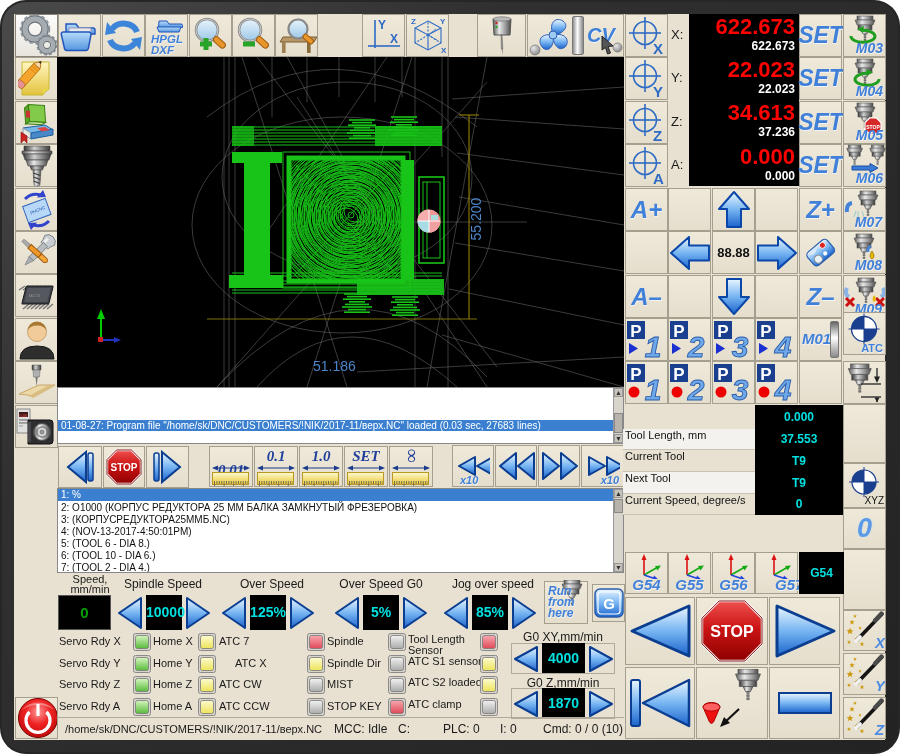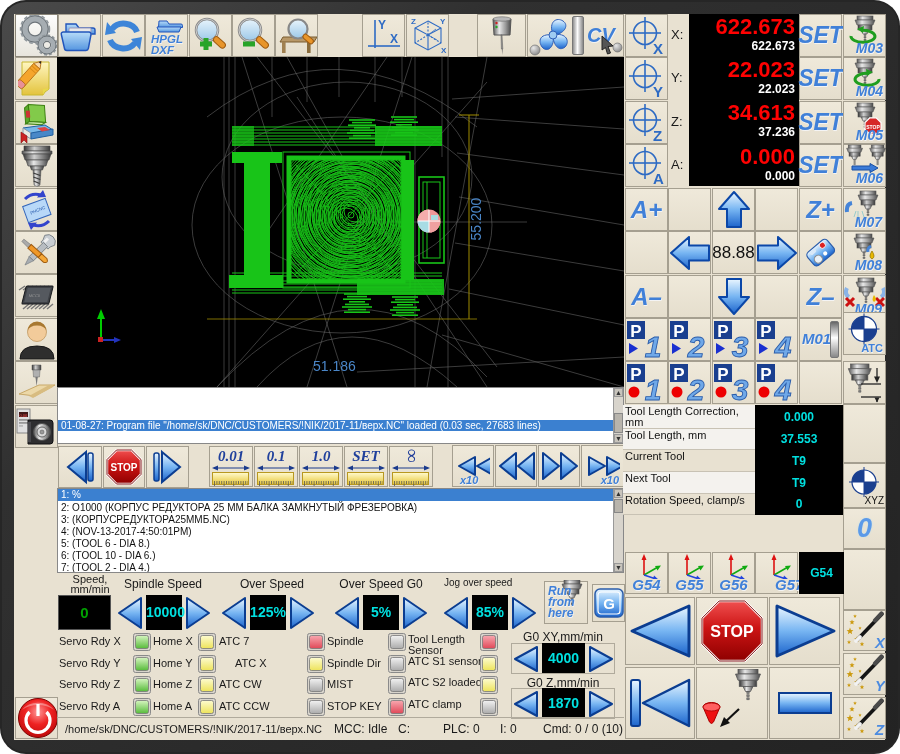--- a/index.html
+++ b/index.html
@@ -606,21 +606,21 @@
     </div>
 <div class="c" style="left:146px;top:446px;width:43px;height:42px;">
       <div class="ctr" style="width:100%;height:100%">
         <svg width="36" height="36" style="">
           <rect x="4" y="4" width="5" height="28" rx="2" fill="url(#gb)" stroke="#0b3d91" stroke-width="1.5"></rect>
           <polygon points="12,3 30,18 12,33" fill="url(#gb)" stroke="#0b3d91" stroke-width="2"></polygon>
         </svg>
       </div>
     </div>
 <div class="c" style="left:209px;top:446px;width:44px;height:41px;">
-      <div style="position:absolute;left:0;right:0;top:1px;text-align:center;font-size:15px;font-weight:bold;font-style:italic;color:#20409c;font-family:'Liberation Serif',serif;">0.01</div>
+      <div style="position:absolute;left:0;right:0;top:15px;text-align:center;font-size:15px;font-weight:bold;font-style:italic;color:#20409c;font-family:'Liberation Serif',serif;">0.01</div>
       <svg width="38" height="8" style="position:absolute;left:2px;top:17px">
         <line x1="2" y1="4" x2="36" y2="4" stroke="#1a3a8c" stroke-width="1"></line>
         <polygon points="0,4 6,1.5 6,6.5" fill="#1a3a8c"></polygon>
         <polygon points="38,4 32,1.5 32,6.5" fill="#1a3a8c"></polygon>
       </svg>
       <div style="position:absolute;left:2px;top:25px;width:37px;height:13px;background:linear-gradient(#fff8c8,#e8c93e);border:1px solid #b89820;">
 <svg width="35" height="6">
           <g stroke="#555" stroke-width="0.8">
             <line x1="1.5" y1="0" x2="1.5" y2="5"></line>
             <line x1="3.9" y1="0" x2="3.9" y2="3"></line>
@@ -829,21 +829,21 @@
         <polygon points="24,2 2,17.0 24,32" fill="url(#gb)" stroke="#0b3d91" stroke-width="2" stroke-linejoin="round"></polygon>
       </svg>
     </div>
 <div class="black" style="left:363px;top:595px;width:36px;height:35px;"></div>
 <div class="cy flat" style="left:363px;top:595px;width:36px;text-align:center;font-size:14px;line-height:35px;">5%</div>
 <div class="flat ctr" style="left:402px;top:595px;width:26px;height:35px;">
       <svg width="26" height="34" style="">
         <polygon points="2,2 24,17.0 2,32" fill="url(#gb)" stroke="#0b3d91" stroke-width="2" stroke-linejoin="round"></polygon>
       </svg>
     </div>
-<div class="lbl flat" style="left:444px;top:577px;width:90px;text-align:left;font-size:10px;white-space:nowrap;">Jog over speed</div>
+<div class="lbl flat" style="left:444px;top:577px;width:90px;text-align:right;font-size:12px;white-space:nowrap;">Jog over speed</div>
 <div class="flat ctr" style="left:443px;top:595px;width:26px;height:35px;">
       <svg width="26" height="34" style="">
         <polygon points="24,2 2,17.0 24,32" fill="url(#gb)" stroke="#0b3d91" stroke-width="2" stroke-linejoin="round"></polygon>
       </svg>
     </div>
 <div class="black" style="left:472px;top:595px;width:36px;height:35px;"></div>
 <div class="cy flat" style="left:472px;top:595px;width:36px;text-align:center;font-size:14px;line-height:35px;">85%</div>
 <div class="flat ctr" style="left:511px;top:595px;width:26px;height:35px;">
       <svg width="26" height="34" style="">
         <polygon points="2,2 24,17.0 2,32" fill="url(#gb)" stroke="#0b3d91" stroke-width="2" stroke-linejoin="round"></polygon>
@@ -1169,21 +1169,21 @@
     </div>
 <div class="c" style="left:625px;top:231px;width:43px;height:43px;"></div>
 <div class="c" style="left:668px;top:231px;width:43px;height:43px;">
       <div class="ctr" style="width:100%;height:100%">
         <svg width="42" height="34" style="">
           <polygon points="2,17 20,1 20,9.5 40,9.5 40,24.5 20,24.5 20,33" fill="url(#gb)" stroke="#0b47a8" stroke-width="2" stroke-linejoin="round"></polygon>
         </svg>
       </div>
     </div>
 <div class="c" style="left:712px;top:231px;width:43px;height:43px;">
-      <div class="ctr" style="width:100%;height:100%;font-size:17px;font-weight:normal;color:#111;">88.88</div>
+      <div class="ctr" style="width:100%;height:100%;font-size:13px;font-weight:bold;color:#111;">88.88</div>
     </div>
 <div class="c" style="left:755px;top:231px;width:43px;height:43px;">
       <div class="ctr" style="width:100%;height:100%">
         <svg width="42" height="34" style="">
           <polygon points="40,17 22,1 22,9.5 2,9.5 2,24.5 22,24.5 22,33" fill="url(#gb)" stroke="#0b47a8" stroke-width="2" stroke-linejoin="round"></polygon>
         </svg>
       </div>
     </div>
 <div class="c" style="left:799px;top:231px;width:43px;height:43px;">
       <div class="ctr" style="width:100%;height:100%">
@@ -1342,29 +1342,28 @@
 <path d="M33,6 v11" stroke="#222" stroke-width="1.3"></path>
           <polygon points="33,21 30,14.5 36,14.5" fill="#222"></polygon>
 <path d="M17,22 h20" stroke="#222" stroke-width="1.3"></path>
 <path d="M17,35 h20" stroke="#222" stroke-width="1.3"></path>
 <path d="M33,40 v-4" stroke="#222" stroke-width="1.3"></path>
           <polygon points="33,35.5 30.5,40.5 35.5,40.5" fill="#222" transform="rotate(180 33 38)"></polygon>
         </svg>
       </div>
     </div>
 <div class="black" style="left:755px;top:405px;width:88px;height:110px;"></div>
-<div class="flat" style="left:623px;top:405px;width:132px;height:24px;background:#f4f2ee;border-bottom:1px solid #c8c2b4;font-size:11px;color:#111;line-height:11px;padding:1px 0 0 2px;white-space:nowrap;overflow:visible;">Tool Length Correction,<br>mm</div>
 <div class="cy flat" style="left:755px;top:405px;width:88px;height:24px;text-align:center;font-size:12px;line-height:24px;">0.000</div>
 <div class="flat" style="left:623px;top:429px;width:132px;height:21px;background:#f4f2ee;border-bottom:1px solid #c8c2b4;font-size:11px;color:#111;line-height:11px;padding:1px 0 0 2px;white-space:nowrap;overflow:visible;">Tool Length, mm</div>
 <div class="cy flat" style="left:755px;top:429px;width:88px;height:21px;text-align:center;font-size:12px;line-height:21px;">37.553</div>
 <div class="flat" style="left:623px;top:450px;width:132px;height:22px;background:#e8e1d1;border-bottom:1px solid #c8c2b4;font-size:11px;color:#111;line-height:11px;padding:1px 0 0 2px;white-space:nowrap;overflow:visible;">Current Tool</div>
 <div class="cy flat" style="left:755px;top:450px;width:88px;height:22px;text-align:center;font-size:12px;line-height:22px;">T9</div>
 <div class="flat" style="left:623px;top:472px;width:132px;height:22px;background:#f4f2ee;border-bottom:1px solid #c8c2b4;font-size:11px;color:#111;line-height:11px;padding:1px 0 0 2px;white-space:nowrap;overflow:visible;">Next Tool</div>
 <div class="cy flat" style="left:755px;top:472px;width:88px;height:22px;text-align:center;font-size:12px;line-height:22px;">T9</div>
-<div class="flat" style="left:623px;top:494px;width:132px;height:21px;background:#e8e1d1;border-bottom:1px solid #c8c2b4;font-size:11px;color:#111;line-height:11px;padding:1px 0 0 2px;white-space:nowrap;overflow:visible;">Rotation Speed, clamp/s</div>
+<div class="flat" style="left:623px;top:494px;width:132px;height:21px;background:#e8e1d1;border-bottom:1px solid #c8c2b4;font-size:11px;color:#111;line-height:11px;padding:1px 0 0 2px;white-space:nowrap;overflow:visible;">Current Speed, degree/s</div>
 <div class="cy flat" style="left:755px;top:494px;width:88px;height:21px;text-align:center;font-size:12px;line-height:21px;">0</div>
 <div class="c" style="left:843px;top:404px;width:43px;height:59px;"></div>
 <div class="c" style="left:843px;top:463px;width:43px;height:45px;">
       <div class="ctr" style="width:100%;height:100%;position:relative">
         <svg width="42" height="42" style="">
           <circle cx="20" cy="17" r="12" fill="#fff" stroke="#1a3f8f" stroke-width="1.2"></circle>
 <path d="M20,17 L20,5 A12,12 0 0 0 8,17 Z" fill="#1a3f8f"></path>
 <path d="M20,17 L20,29 A12,12 0 0 0 32,17 Z" fill="#1a3f8f"></path>
 <line x1="20" y1="2" x2="20" y2="32" stroke="#1a3f8f" stroke-width="1"></line>
 <line x1="5" y1="17" x2="35" y2="17" stroke="#1a3f8f" stroke-width="1"></line>

